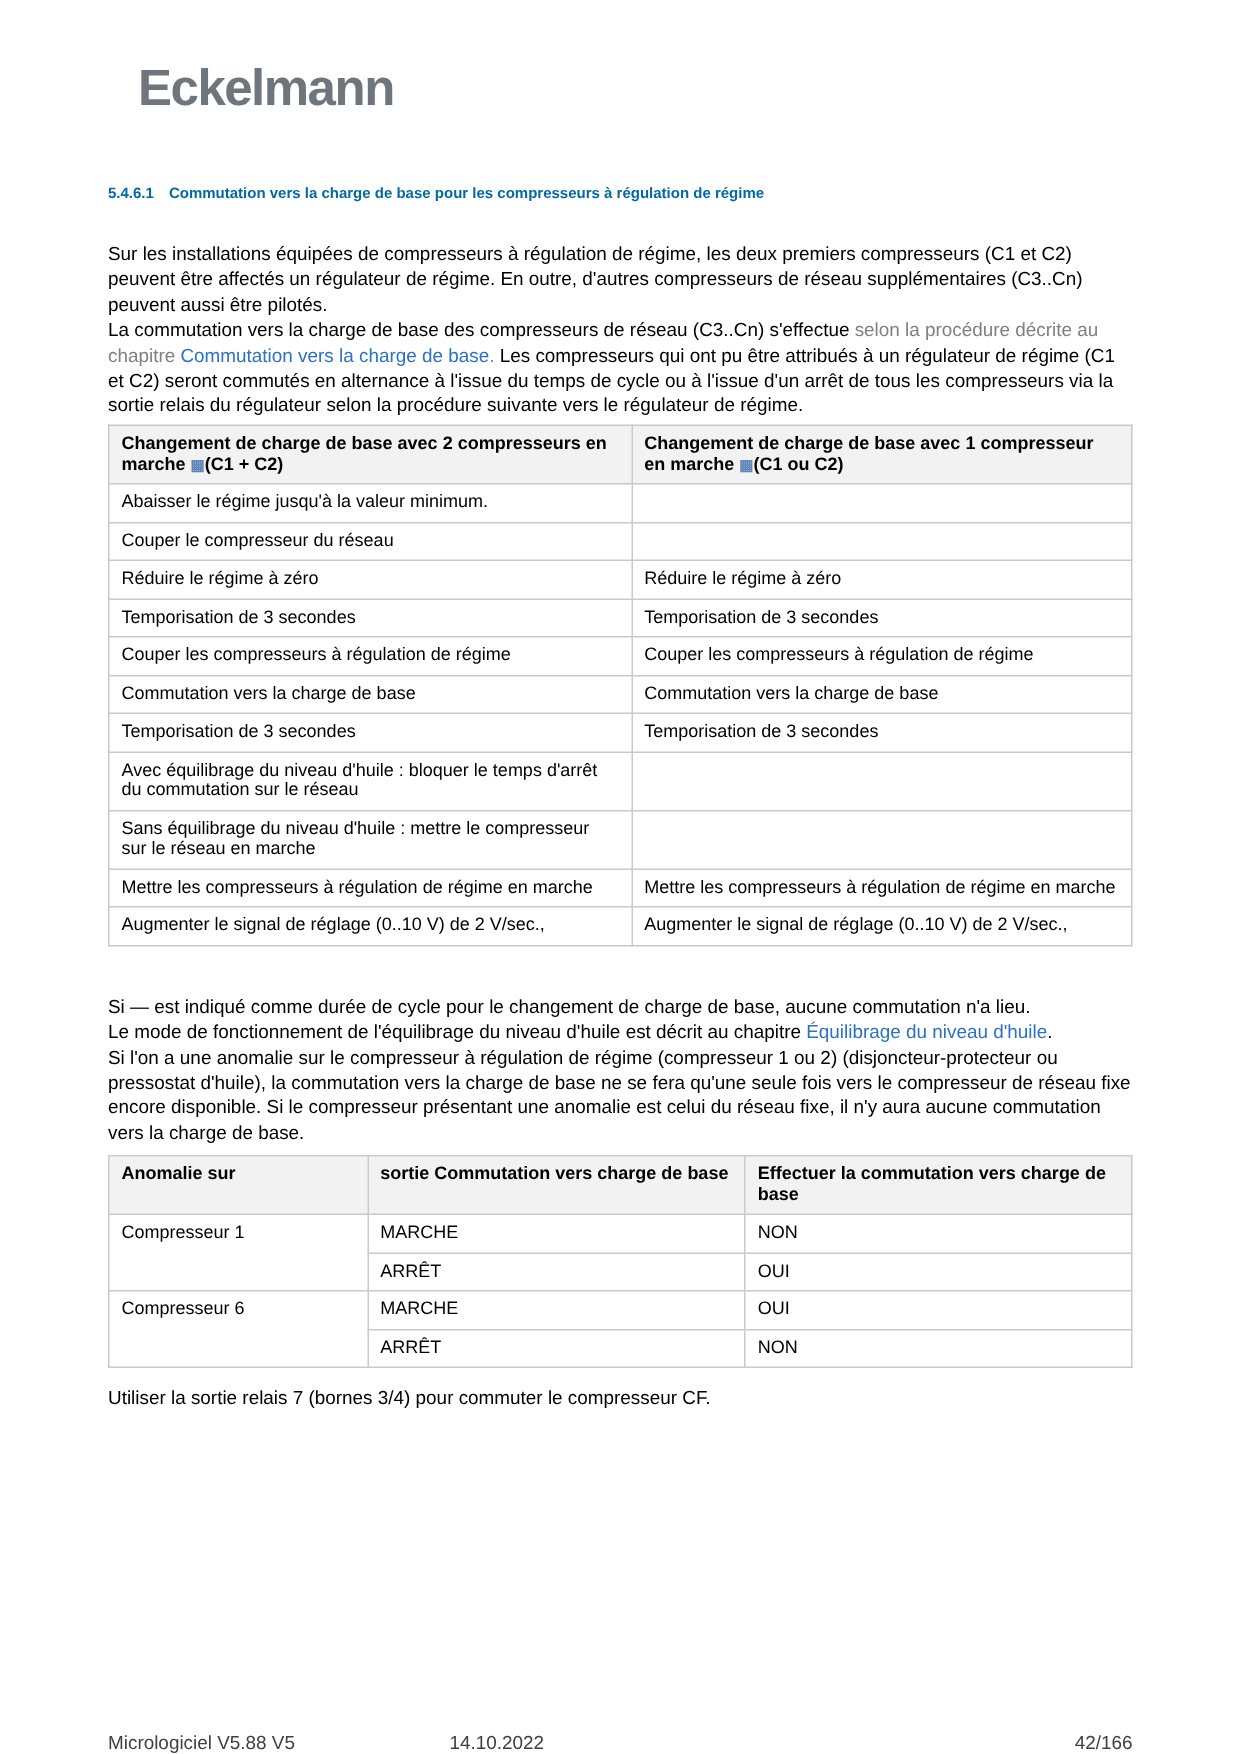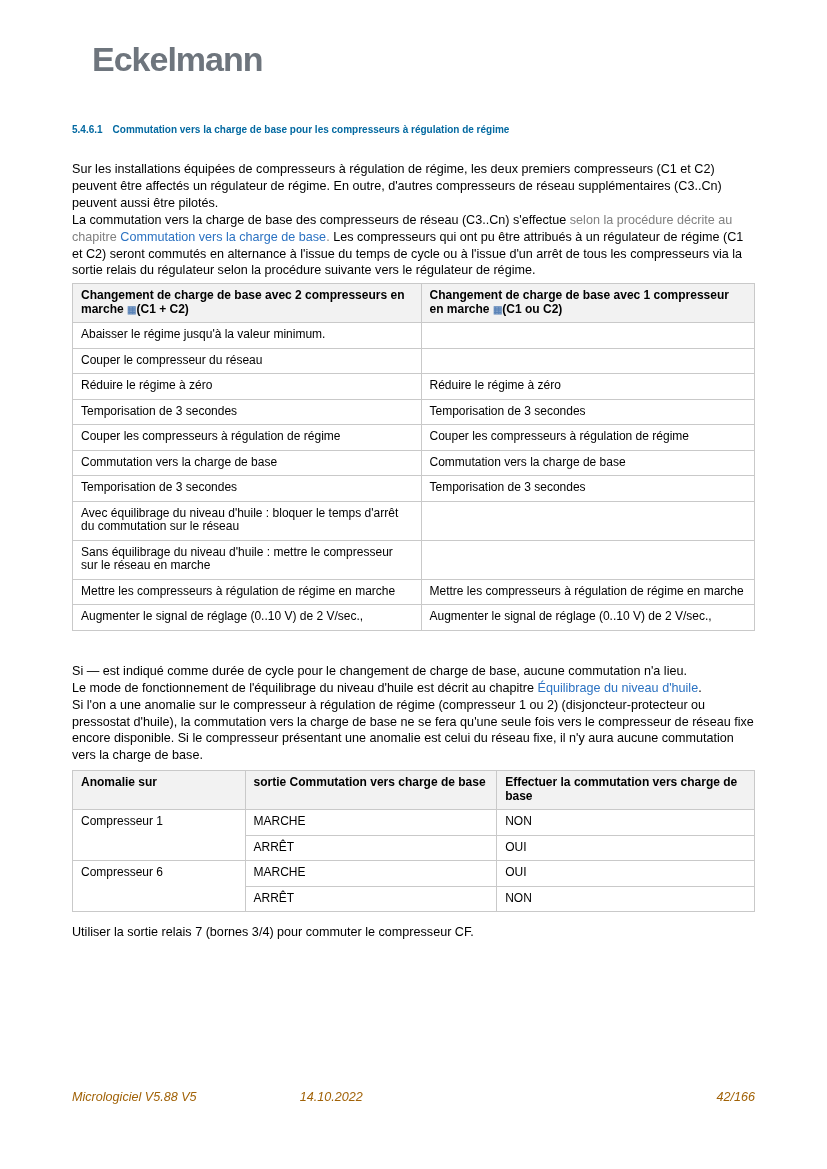--- a/index.html
+++ b/index.html
@@ -21,21 +21,21 @@
 
   .tablewrap { margin-top:4px; }
   .tablewrap table { border-collapse:collapse; width:100%; table-layout:fixed; }
   .tablewrap th, .tablewrap td { border:1px solid #c9c9c9; padding:5px 8px 6px 8px; font-size:12px; line-height:13.5px; text-align:left; vertical-align:top; word-wrap:break-word; }
   .tablewrap thead th { background:#f2f2f2; font-weight:bold; }
 
   .mid { margin-top:32px; }
   .tablewrap2 { margin-top:6px; }
   .finalpara { margin-top:12px; }
 
-  .footer { position:absolute; left:72px; right:72px; top:1050px; font-size:12.6px; color:#a16207; display:flex;font-style:italic; }
+  .footer { position:absolute; left:72px; right:72px; top:1115px; font-size:12.6px; color:#404040; display:flex; }
   .footer .f-left { flex:1; text-align:left; }
   .footer .f-center { flex:1; text-align:left; }
   .footer .f-right { flex:1; text-align:right; }
 </style>
 </head>
 <body>
 
 <div class="page">
 
   <div class="logo">Eckelmann</div>

